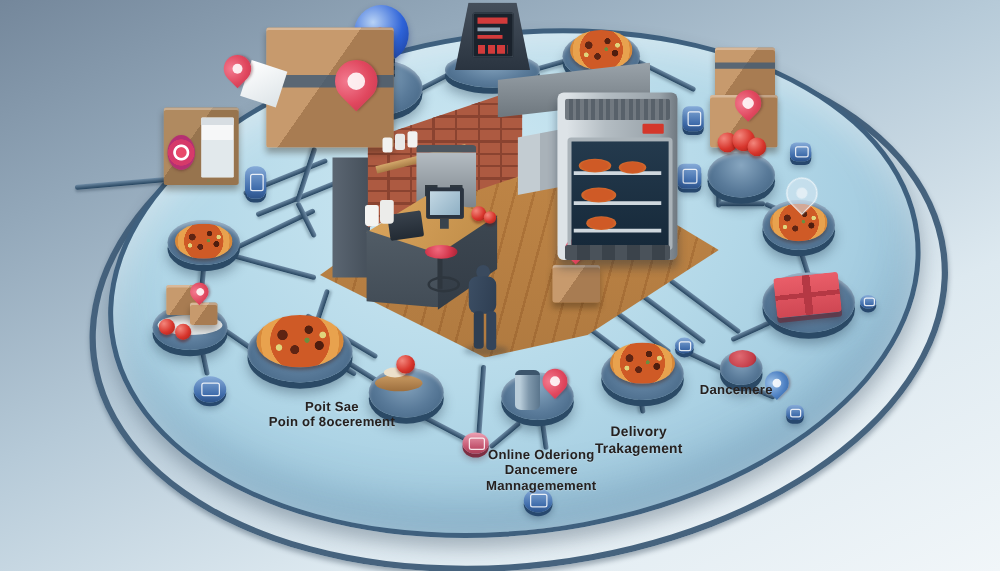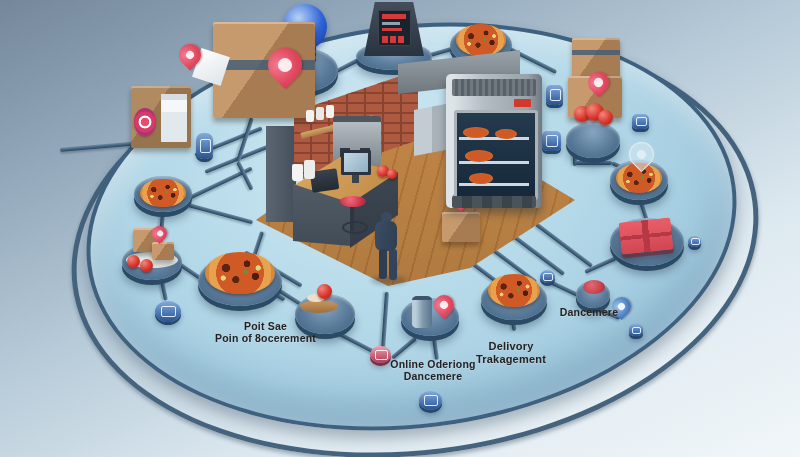--- a/index.html
+++ b/index.html
@@ -269,20 +269,21 @@
   <div class="pin blue" style="left:612px;top:297px;width:19px;height:19px"></div>
   <div class="pin ghost" style="left:629px;top:142px;width:23px;height:23px"></div>
 
   <div class="label" style="left:203px;top:320px;width:125px">
     <span>Poit Sae</span>
     <span>Poin of 8ocerement</span>
   </div>
   <div class="label" style="left:358px;top:358px;width:150px">
     <span>Online Oderiong</span>
     <span>Dancemere</span>
+    <span>Mannagemement</span>
   </div>
   <div class="label" style="left:455px;top:340px;width:112px;font-size:11px">
     <span>Delivory</span>
     <span>Trakagement</span>
   </div>
   <div class="label" style="left:548px;top:306px;width:82px">
     <span>Dancemere</span>
   </div>
 
 </div>

